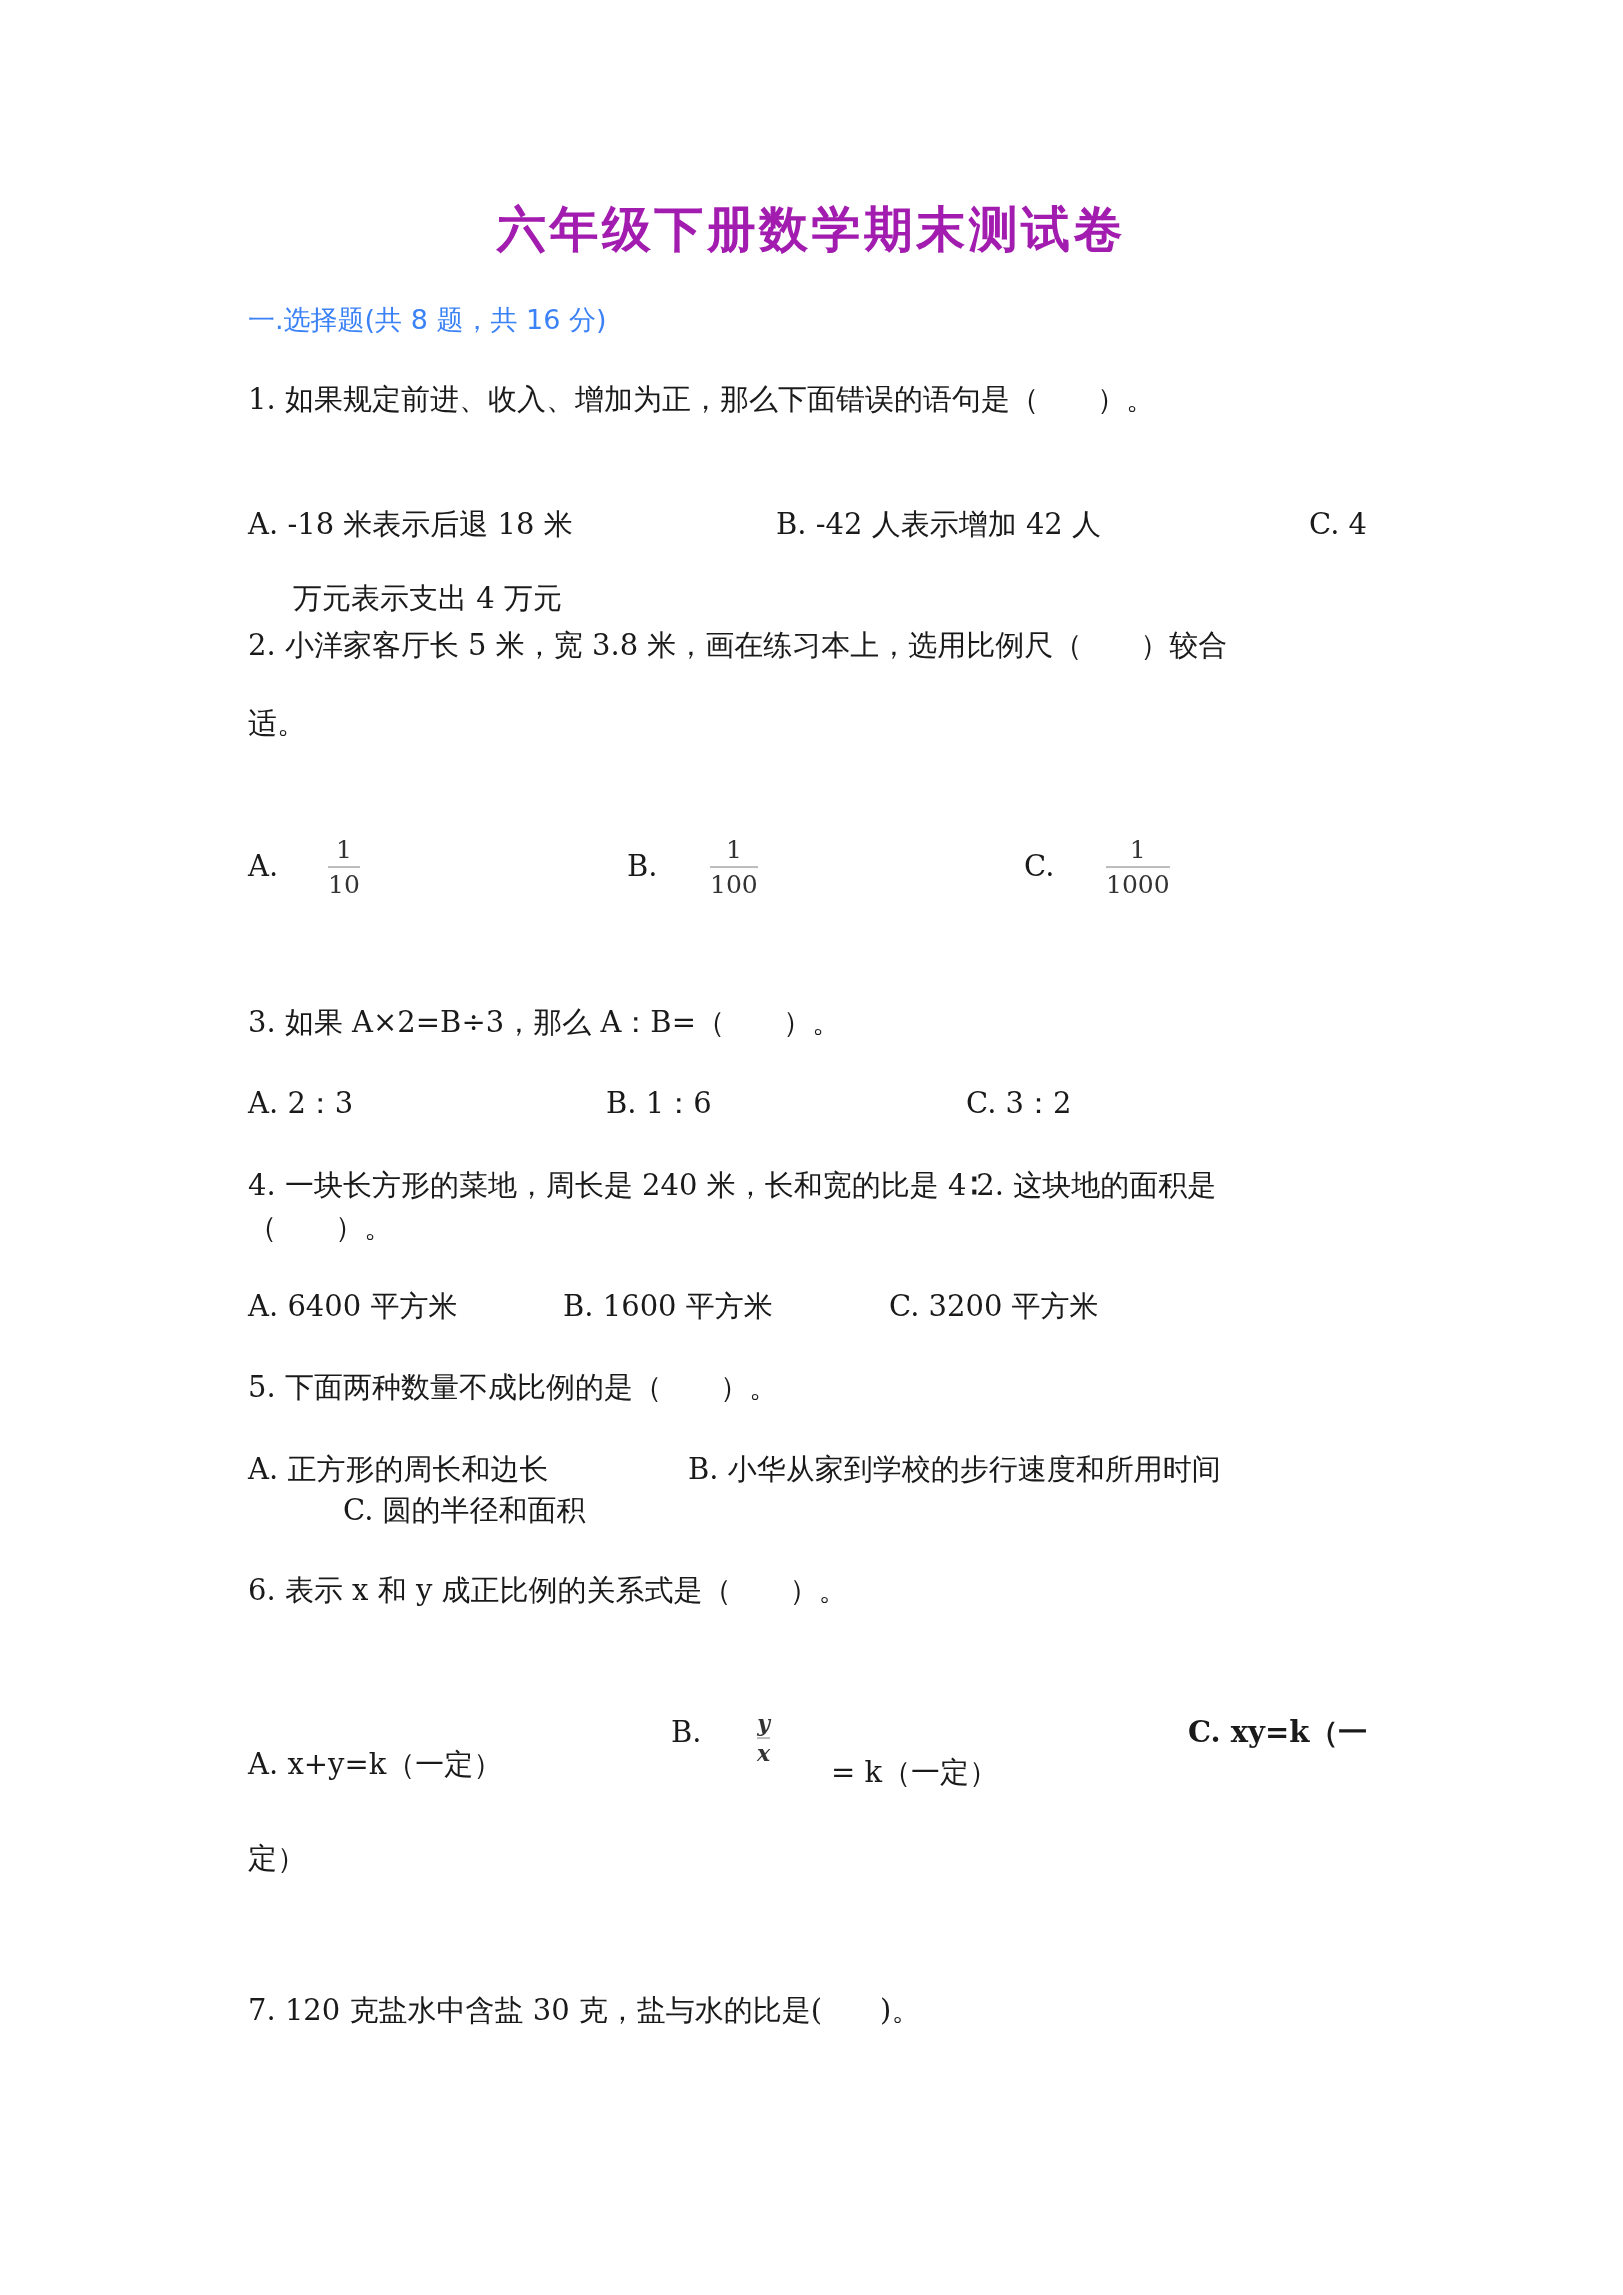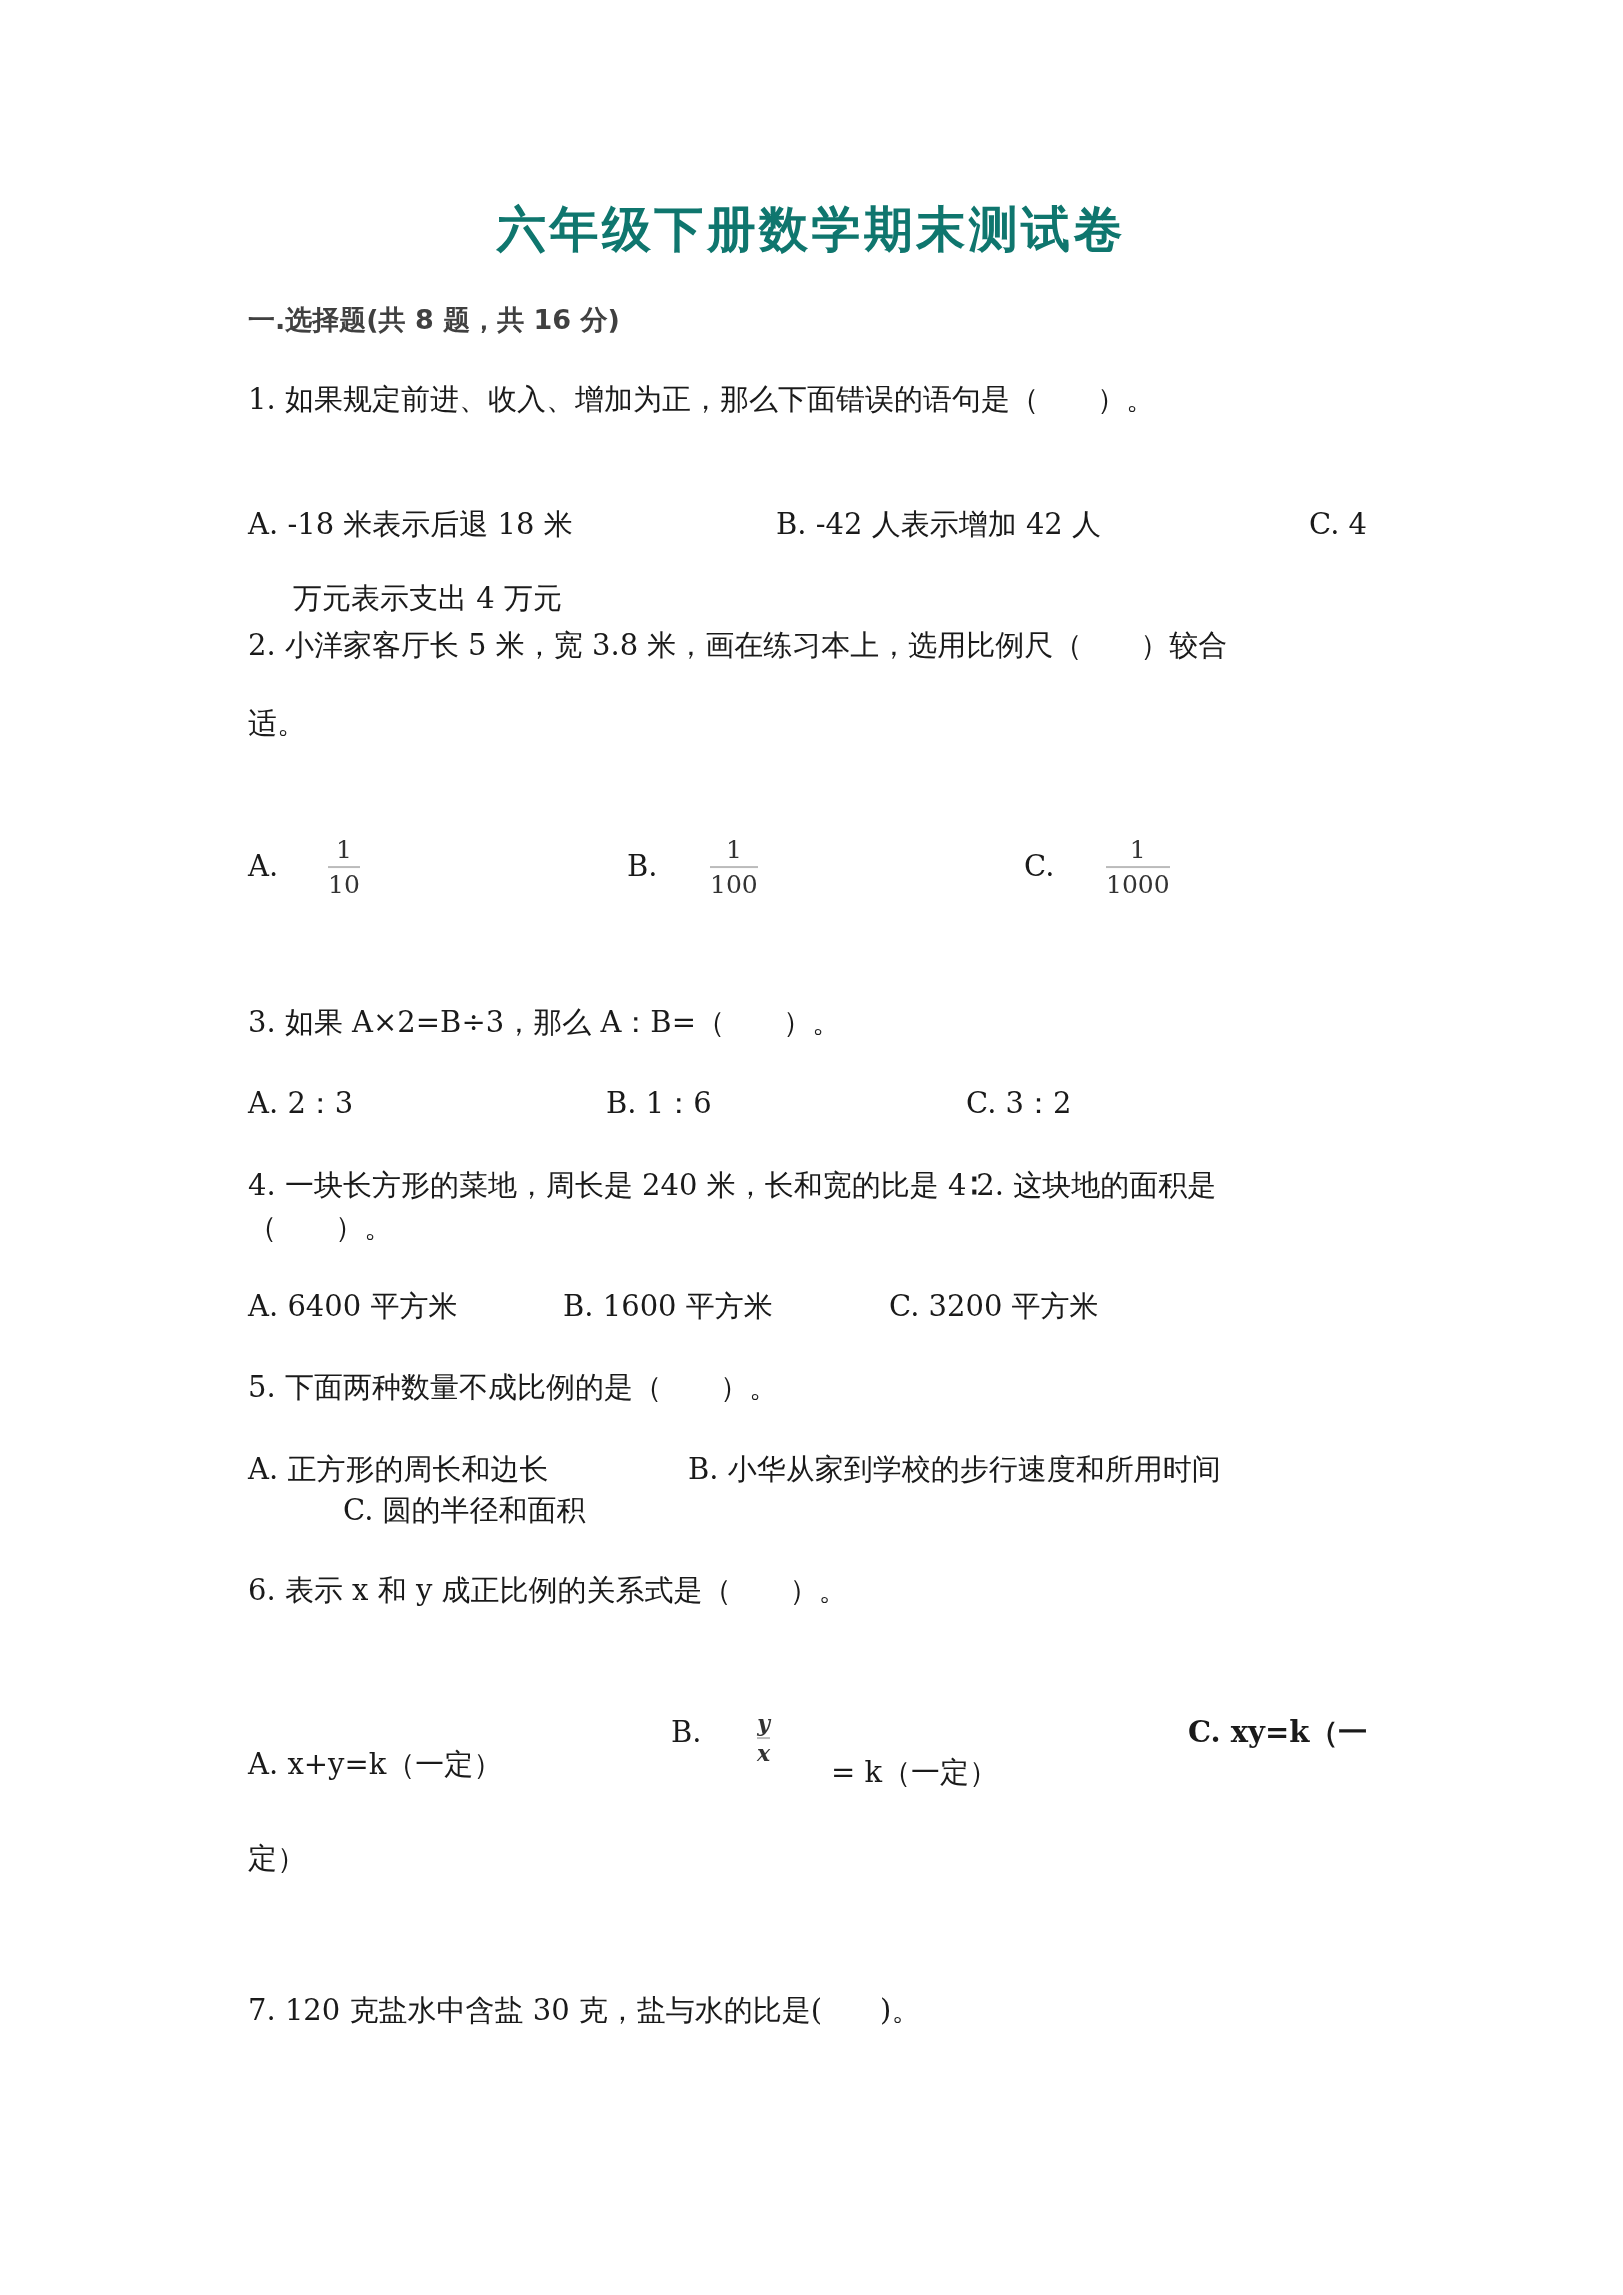--- a/index.html
+++ b/index.html
@@ -1,21 +1,21 @@
 <!DOCTYPE html>
 <html style="font-size:13.5px"><head>
 <meta charset="utf-8">
 <style>
   html, body { margin: 0; padding: 0; background: #ffffff; }
   body { width: 1623px; height: 2295px; position: relative; overflow: hidden;
          font-family: "DejaVu Serif", "Liberation Serif", serif; color: #1a1a1a; }
   .line { position: absolute; white-space: pre; font-size: 29px; line-height: 34px; transform: translateY(-50%); }
   .title { position: absolute; left: 0; width: 1623px; text-align: center; top: 230px; transform: translateY(-50%);
-           font-family: "DejaVu Sans", "Liberation Sans", sans-serif; font-weight: bold; font-size: 49px; letter-spacing: 3.4px; color: #0f766e; }
-  .section { font-family: "DejaVu Sans", "Liberation Sans", sans-serif; font-weight: bold; font-size: 27px; color: #404040; }
+           font-family: "DejaVu Sans", "Liberation Sans", sans-serif; font-weight: bold; font-size: 49px; letter-spacing: 3.4px; color: #a21caf; }
+  .section { font-family: "DejaVu Sans", "Liberation Sans", sans-serif; font-weight: normal; font-size: 27px; color: #3b82f6; }
   .frac { position: absolute; display: inline-flex; flex-direction: column; align-items: center; transform: translateY(-50%);
           font-family: "DejaVu Serif", "Liberation Serif", serif; font-size: 25px; color: #333; line-height: 29px; }
   .frac .bar { height: 2.5px; background: #bbbbbb; align-self: stretch; margin: 1.7px 0; }
   .frac.italic { font-style: italic; font-weight: bold; font-size: 22px; line-height: 24px; }
 </style>
 </head>
 <body>
 
 <div>
 

